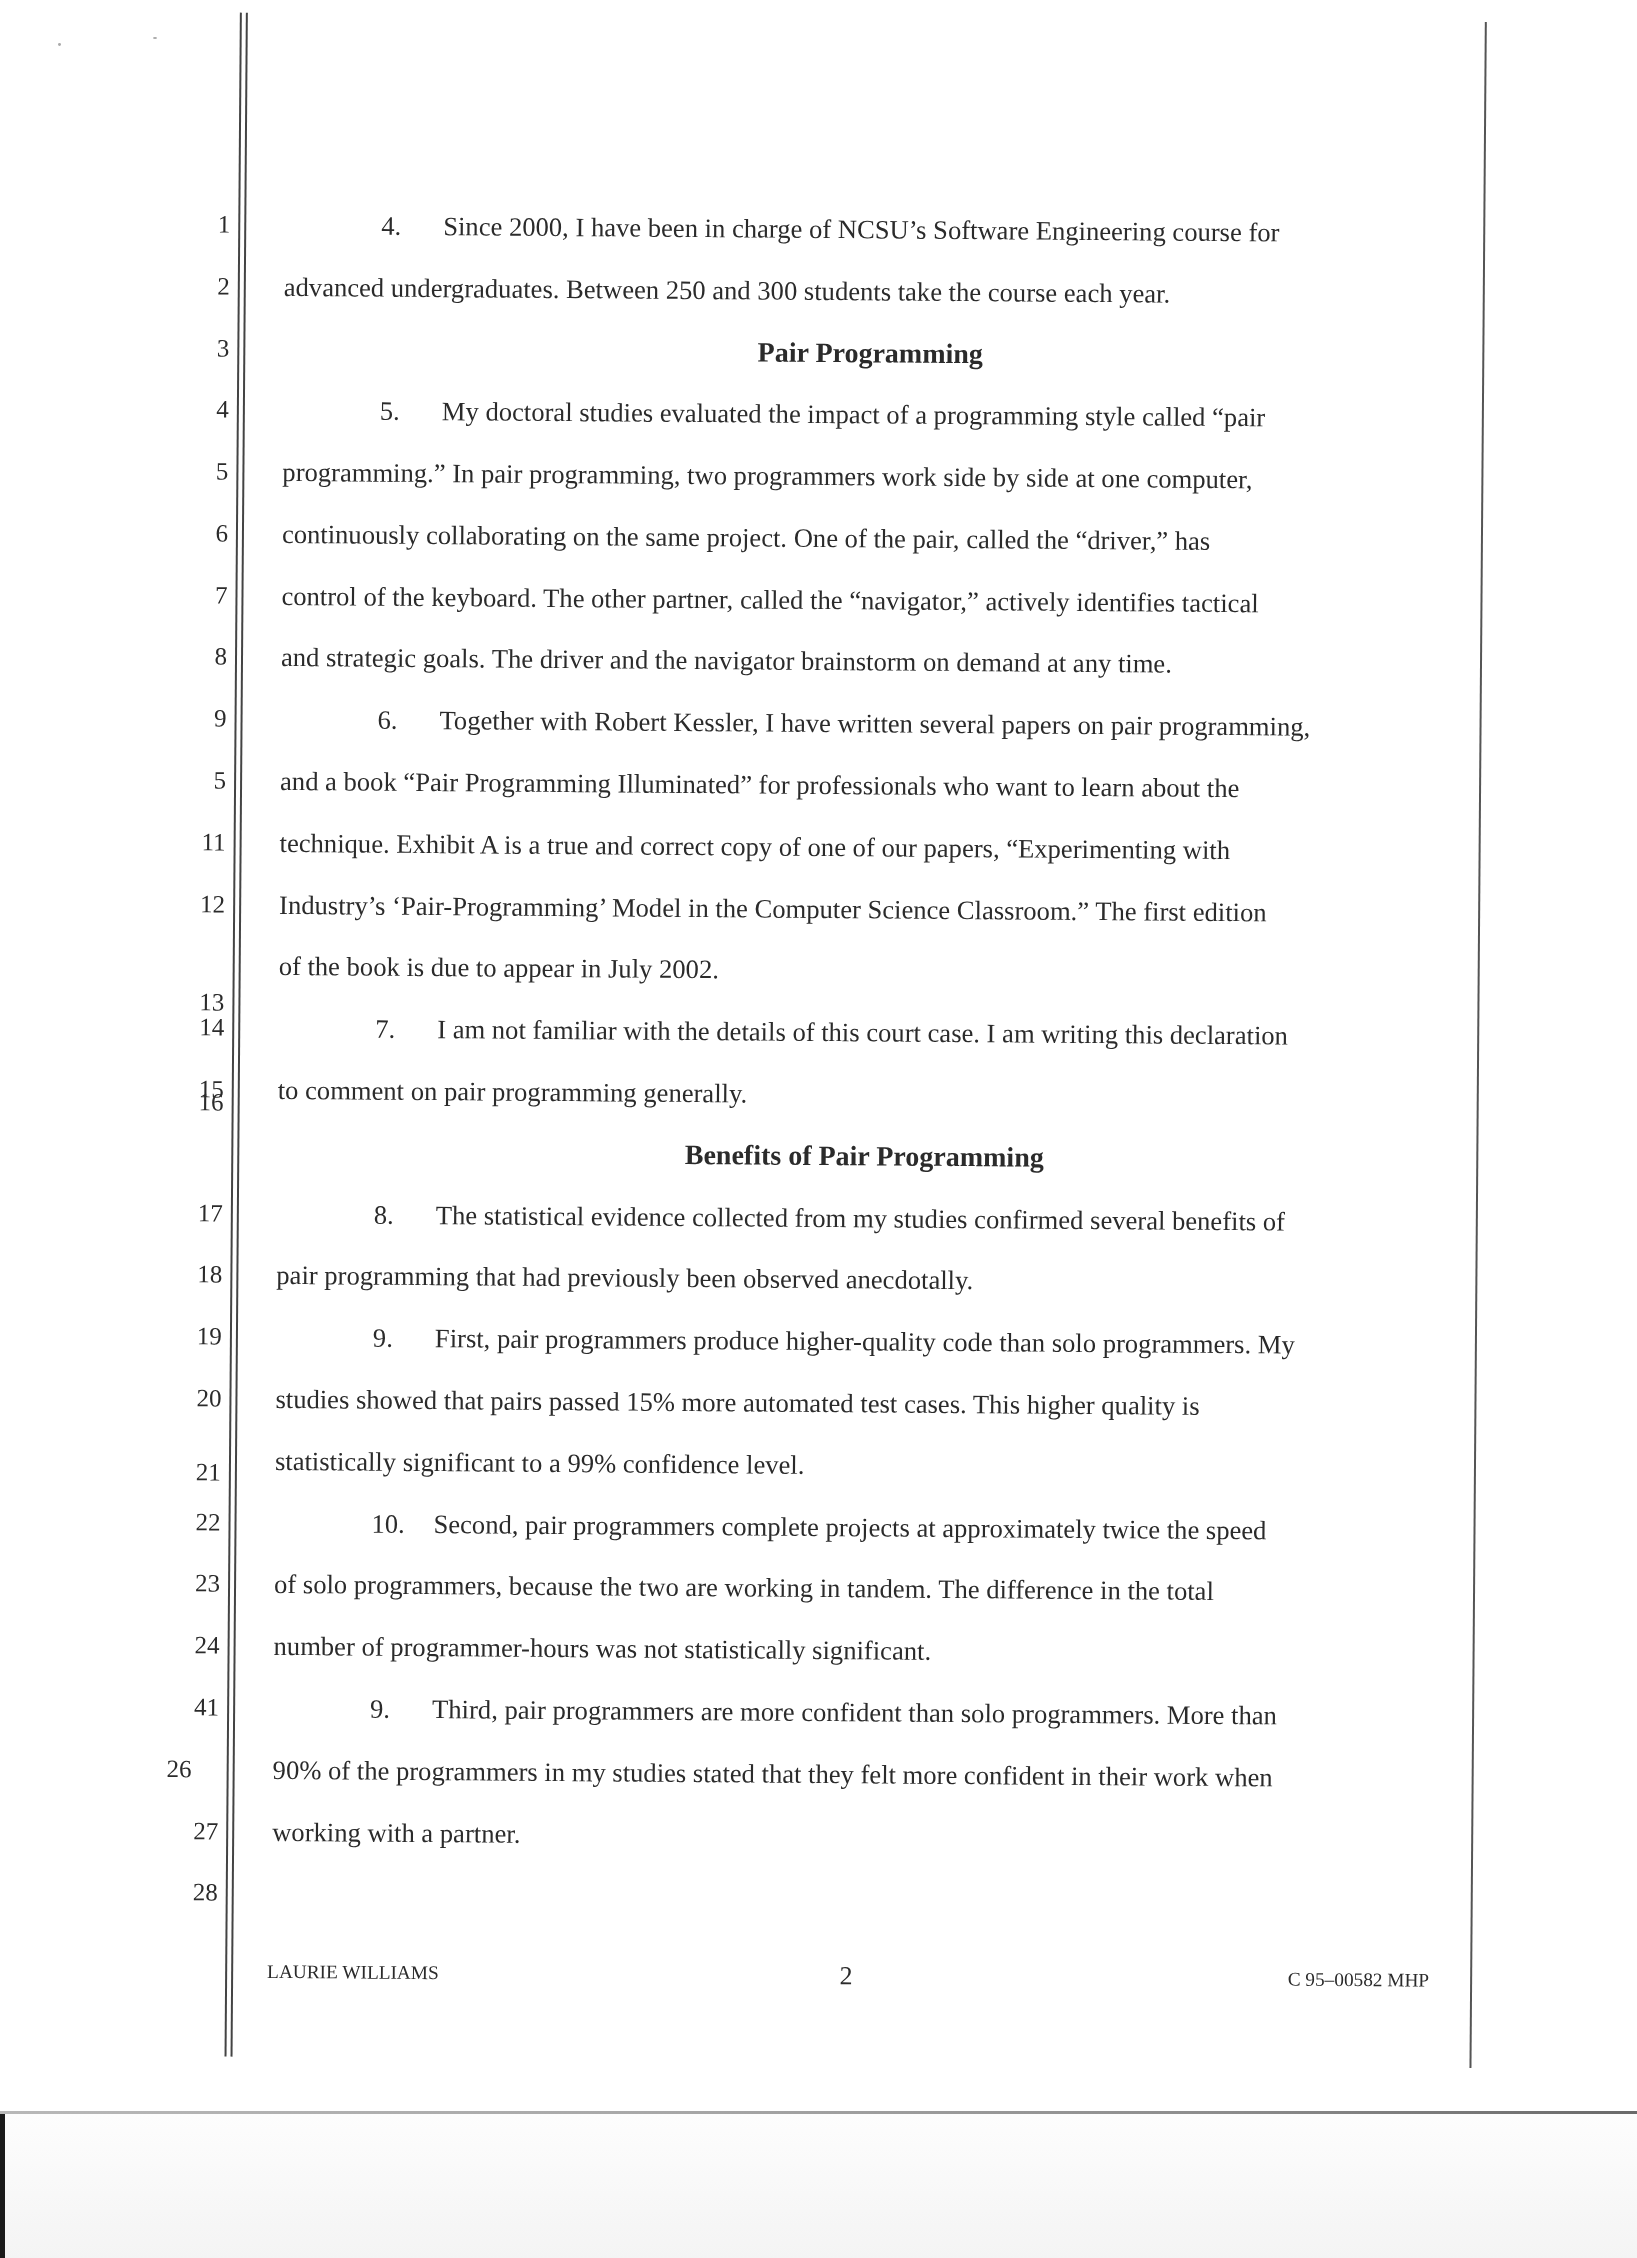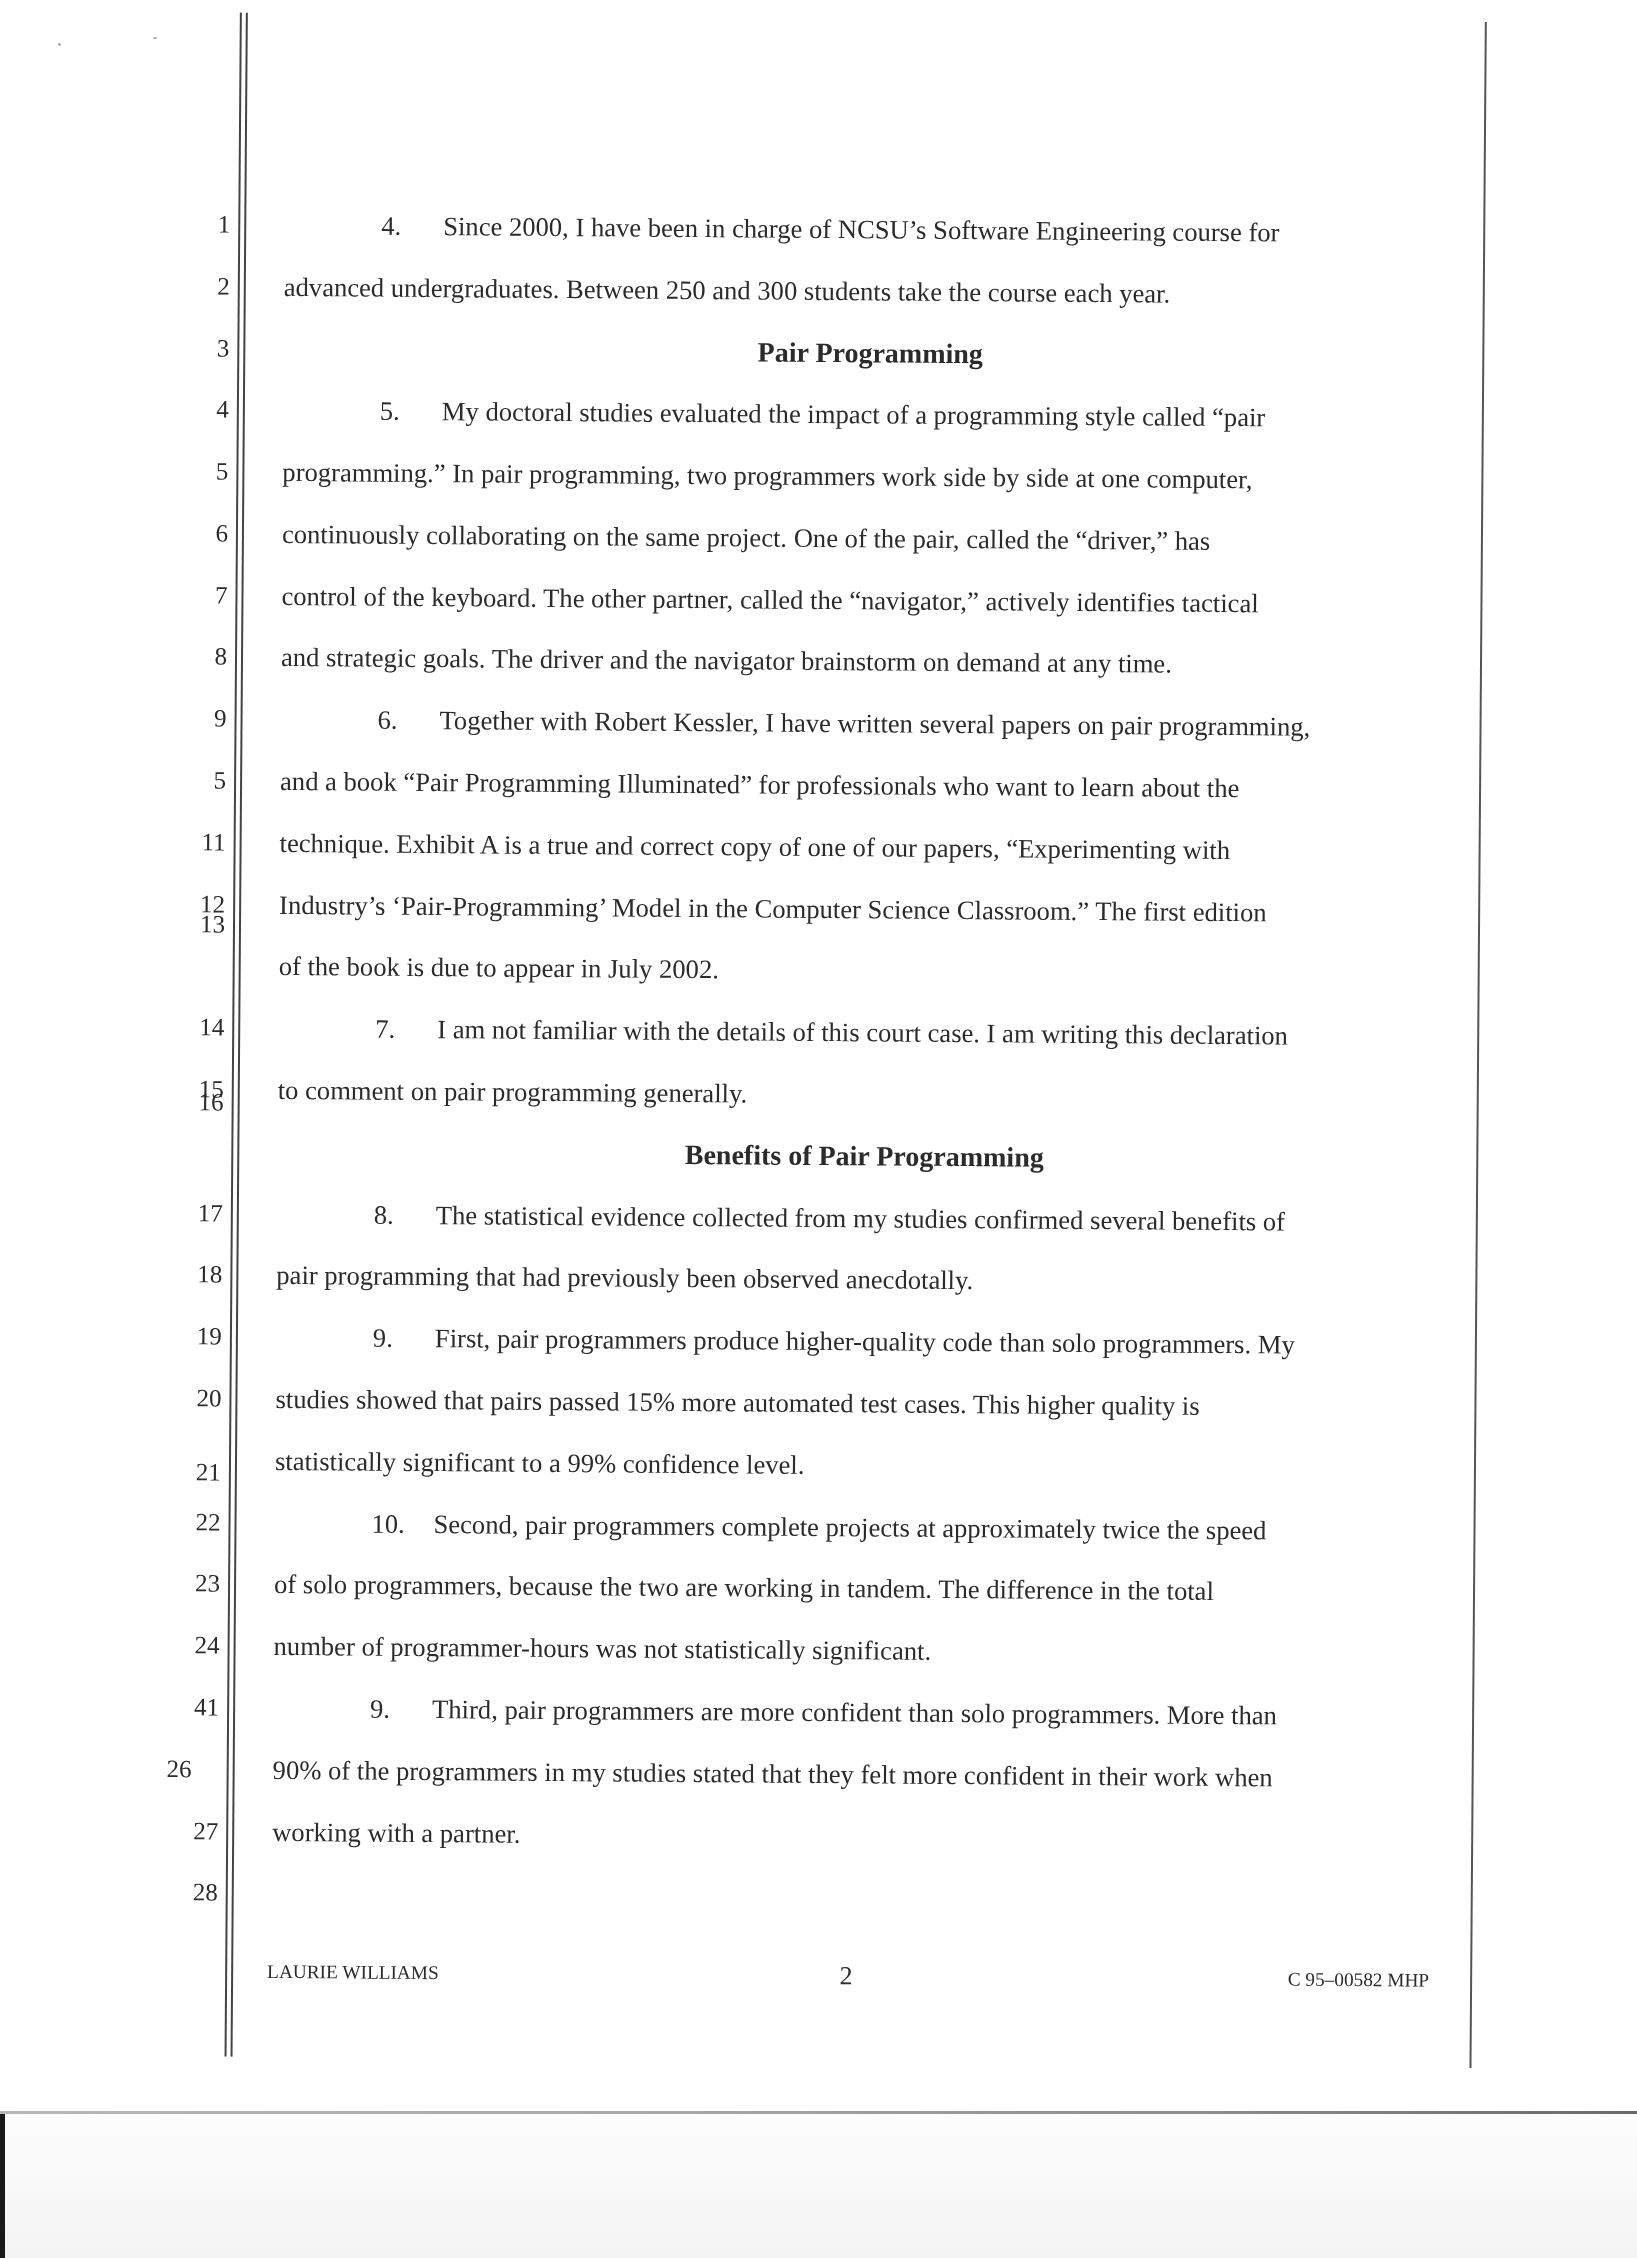--- a/index.html
+++ b/index.html
@@ -68,21 +68,21 @@
       <div class="lnum" style="top: 322px;">3</div>
       <div class="lnum" style="top: 383px;">4</div>
       <div class="lnum" style="top: 445px;">5</div>
       <div class="lnum" style="top: 507px;">6</div>
       <div class="lnum" style="top: 569px;">7</div>
       <div class="lnum" style="top: 630px;">8</div>
       <div class="lnum" style="top: 692px;">9</div>
       <div class="lnum" style="top: 754px;">5</div>
       <div class="lnum" style="top: 816px;">11</div>
       <div class="lnum" style="top: 878px;">12</div>
-      <div class="lnum" style="top: 898px;">13</div>
+      <div class="lnum" style="top: 976px;">13</div>
       <div class="lnum" style="top: 1001px;">14</div>
       <div class="lnum" style="top: 1063px; font-family: Liberation Serif, serif;">15</div>
       <div class="lnum" style="top: 1076px;">16</div>
       <div class="lnum" style="top: 1187px;">17</div>
       <div class="lnum" style="top: 1248px;">18</div>
       <div class="lnum" style="top: 1310px;">19</div>
       <div class="lnum" style="top: 1372px;">20</div>
       <div class="lnum" style="top: 1446px;">21</div>
       <div class="lnum" style="top: 1496px;">22</div>
       <div class="lnum" style="top: 1557px;">23</div>

